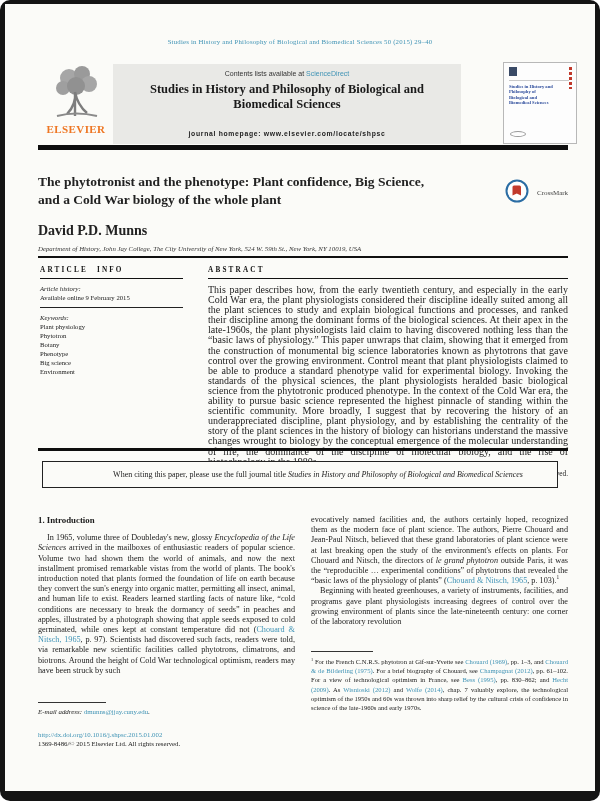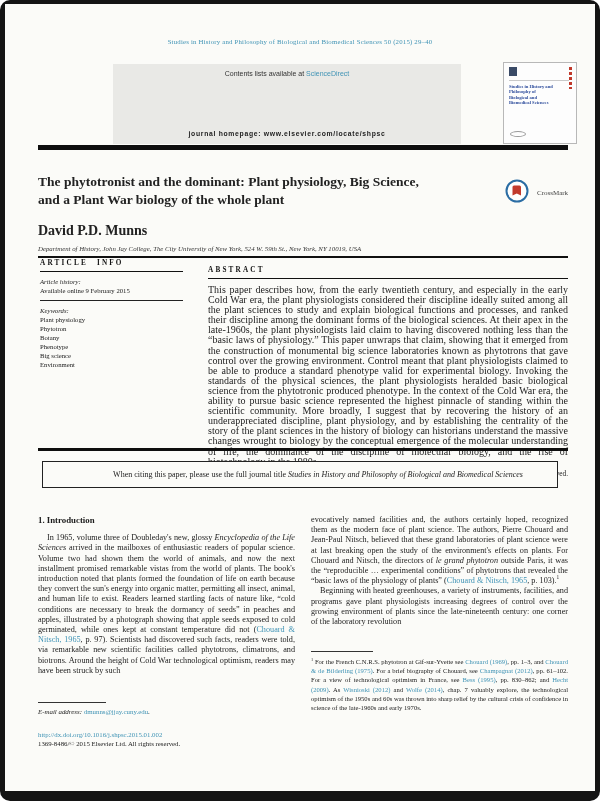--- a/index.html
+++ b/index.html
@@ -33,21 +33,21 @@
   .crossmark { left:500px; top:175px; width:80px; display:flex; align-items:center; gap:8px; }
   .crossmark .cm-label { font-size:7px; color:#444; }
   .author { left:33px; top:219px; font-size:14px; font-weight:bold; color:#222; }
   .affil { left:33px; top:241px; font-size:6.8px; font-style:italic; color:#333; }
   .rule2 { left:33px; top:252px; width:530px; height:2px; background:#101010; }
 
   
   .colhead { font-size:7.2px; font-weight:bold; letter-spacing:2.2px; word-spacing:5px; color:#111; }
   .colrule { border:0; border-top:1.5px solid #111; margin:4px 0 5px 0; }
   .thinrule { border:0; border-top:1px solid #222; margin:5px 0 5px 0; }
-  .info { left:35px; top:255px; width:143px; }
+  .info { left:35px; top:262px; width:143px; }
   .info .small { font-size:6.7px; line-height:9px; color:#222; }
   .info .lbl { font-style:italic; }
   .abscol { left:203px; top:262px; width:360px; }
   .abstext { margin-top:6px; font-size:10px; line-height:10.1px; text-align:justify; color:#222; }
   .abscopy { margin-top:2px; font-size:7.3px; text-align:right; color:#222; }
   .bar2 { left:33px; top:444px; width:530px; height:3px; background:#0e0e0e; }
 
   
   .citebox { left:37px; top:457px; width:516px; height:27px; border:1.5px solid #222; display:flex; align-items:center; justify-content:center; font-size:8px; color:#222; background:#fbfbf8;padding-left:36px; }
 
@@ -70,41 +70,61 @@
   .issn { color:#222; }
 </style>
 </head>
 <body>
 
 <div class="frame">
   <div class="sheet">
 
     <div class="abs top-cite">Studies in History and Philosophy of Biological and Biomedical Sciences 50 (2015) 29–40</div>
 
+    <div class="abs logo-box">
+      <span>
+        <svg width="54" height="58" viewBox="0 0 54 58">
+          <g fill="none" stroke="#8f8f8f" stroke-width="2">
+            <circle cx="20" cy="14" r="9" fill="#a6a6a6" stroke="none"></circle>
+            <circle cx="33" cy="10" r="8" fill="#9a9a9a" stroke="none"></circle>
+            <circle cx="40" cy="20" r="8" fill="#a6a6a6" stroke="none"></circle>
+            <circle cx="14" cy="24" r="7" fill="#9f9f9f" stroke="none"></circle>
+            <circle cx="27" cy="22" r="9" fill="#919191" stroke="none"></circle>
+          </g>
+          <path d="M26,28 C27,38 24,44 18,50 M26,28 C28,38 32,44 38,49 M26,28 L26,52" stroke="#7d7d7d" stroke-width="2.4" fill="none"></path>
+          <path d="M8,52 Q27,47 48,52" stroke="#8a8a8a" stroke-width="2" fill="none"></path>
+        </svg>
+      </span>
+      <div class="elsevier-word">ELSEVIER</div>
+    </div>
 
     <div class="abs graybox">
       <div class="contents-line">
         <span>Contents lists available at </span><span class="sd">ScienceDirect</span>
+      </div>
+      <div class="jtitle">
+        <div>Studies in History and Philosophy of Biological and</div>
+        <div>Biomedical Sciences</div>
       </div>
       <div class="homepage">journal homepage: www.elsevier.com/locate/shpsc</div>
     </div>
 
     <div class="abs thumb">
       <div class="clogo"></div>
       <div class="cspine"></div>
       <div class="cline"></div>
       <div class="ctitle">Studies in History and Philosophy of Biological and Biomedical Sciences</div>
       <div class="coval"></div>
     </div>
 
     <div class="abs bar1"></div>
 
     <div class="abs title">
-      <div>The phytotronist and the dominant: Plant physiology, Big Science,</div>
-      <div>and a Plant War biology of the whole plant</div>
+      <div>The phytotronist and the phenotype: Plant confidence, Big Science,</div>
+      <div>and a Cold War biology of the whole plant</div>
     </div>
 
     <div class="abs crossmark">
       <span>
         <svg width="24" height="24" viewBox="0 0 24 24">
           <circle cx="12" cy="12" r="10.5" fill="#ffffff" stroke="#2b6da4" stroke-width="2"></circle>
           <path d="M9,6.5 h5.5 a1.5,1.5 0 0 1 1.5,1.5 v8.5 l-4.25,-2 L7.5,16.5 v-8.5 a1.5,1.5 0 0 1 1.5,-1.5 z" fill="#c23b2e"></path>
         </svg>
       </span>
       <span class="cm-label">CrossMark</span>

